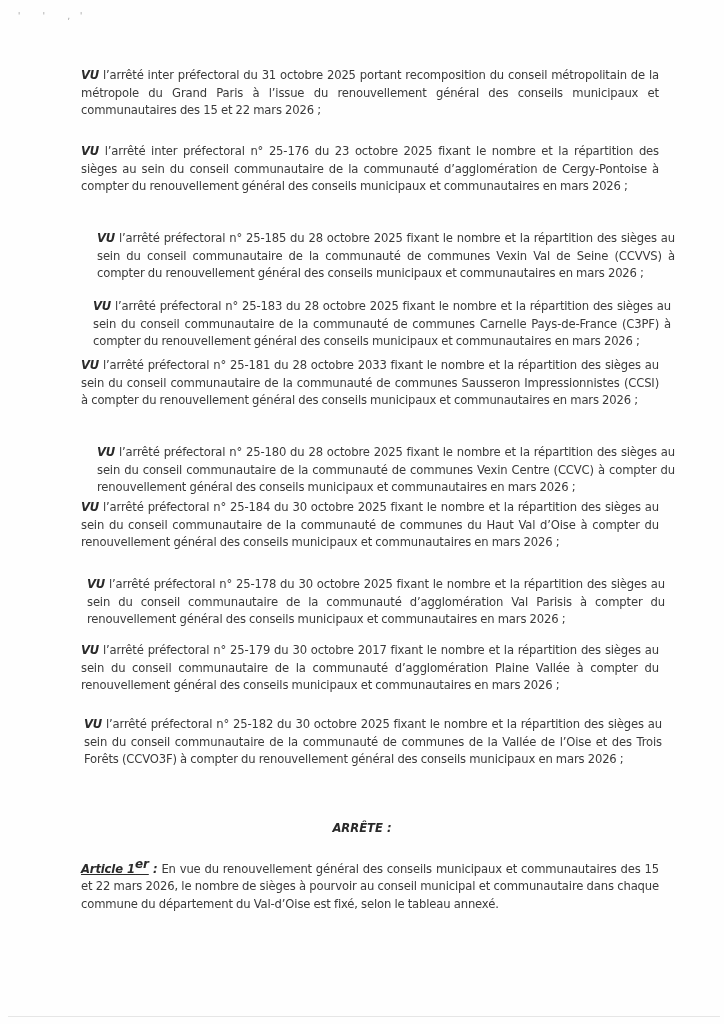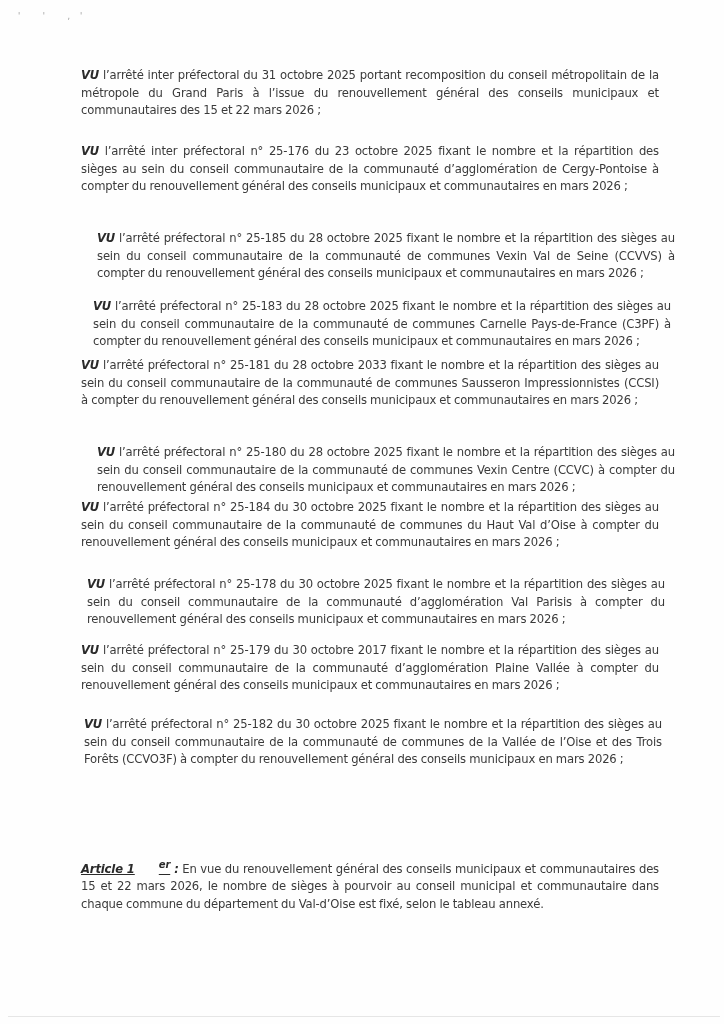--- a/index.html
+++ b/index.html
@@ -6,21 +6,21 @@
   body { width: 724px; height: 1024px; position: relative; overflow: hidden;
          font-family: "DejaVu Sans", sans-serif; color: #3a3a3a; }
   .page { position: absolute; left: 0; top: 0; width: 724px; height: 1024px; background: #fefefe; }
   .scan-marks { position: absolute; left: 18px; top: 12px; font-size: 8px; color: #9a9a9a; letter-spacing: 10px; }
   .para { position: absolute; left: 81px; width: 578px; font-size: 11.6px; line-height: 17.6px;
           text-align: justify; letter-spacing: -0.15px; word-spacing: -0.3px; }
   .para b { font-weight: bold; font-style: italic; color: #2a2a2a; }
   .center { position: absolute; left: 0; width: 724px; text-align: center; font-size: 11.6px;
             font-weight: bold; font-style: italic; color: #2a2a2a; }
   .art-label { font-weight: bold; font-style: italic; text-decoration: underline; color: #2a2a2a; }
-  .art-label sup { font-size: 10px; margin-left: 24px; }
+  .art-label sup { font-size: 12px; }
   .bottom-rule { position: absolute; left: 8px; top: 1016px; width: 712px; height: 1px; background: #e6e6e6; }
 </style>
 </head>
 <body>
 
 <div class="page">
   <div class="scan-marks">' ' ,'</div>
 
   <p class="para" style="top:67px;margin:0">
     <b>VU</b>
@@ -57,19 +57,20 @@
   <p class="para" style="top:642px;margin:0">
     <b>VU</b>
     <span>l’arrêté préfectoral n° 25-179 du 30 octobre 2017 fixant le nombre et la répartition des sièges au sein du conseil communautaire de la communauté d’agglomération Plaine Vallée à compter du renouvellement général des conseils municipaux et communautaires en mars 2026 ;</span>
   </p>
   <p class="para" style="top:713px;margin:3px">
     <b>VU</b>
     <span>l’arrêté préfectoral n° 25-182 du 30 octobre 2025 fixant le nombre et la répartition des sièges au sein du conseil communautaire de la communauté de communes de la Vallée de l’Oise et des Trois Forêts (CCVO3F) à compter du renouvellement général des conseils municipaux en mars 2026 ;</span>
   </p>
 
 
+  <div class="center" style="top:820px;line-height:17.6px">ARRÊTE :</div>
 
   <p class="para" style="top:856px;margin:0">
     <span class="art-label"><span>Article 1</span><sup>er</sup></span><b> :</b><span> En vue du renouvellement général des conseils municipaux et communautaires des 15 et 22 mars 2026, le nombre de sièges à pourvoir au conseil municipal et communautaire dans chaque commune du département du Val-d’Oise est fixé, selon le tableau annexé.</span>
   </p>
 
   <div class="bottom-rule"></div>
 </div>
 
 </body></html>

